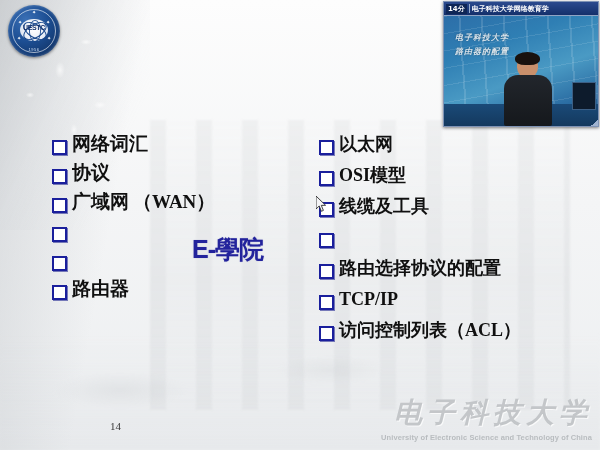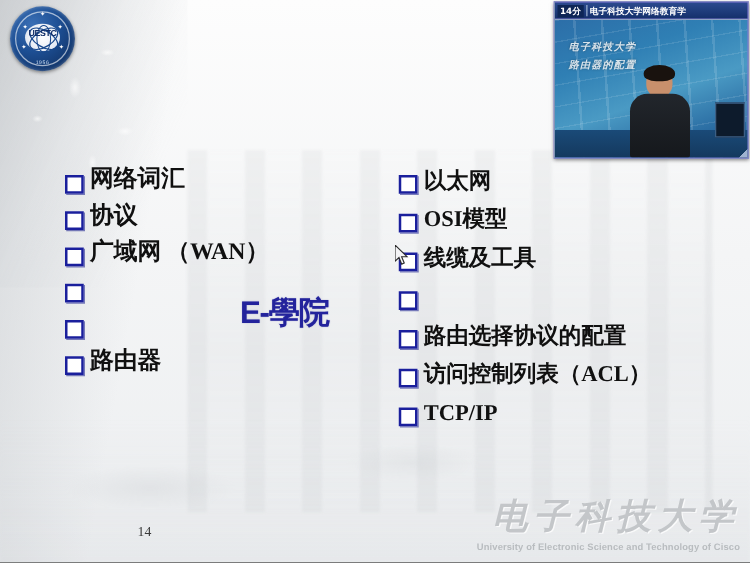--- a/index.html
+++ b/index.html
@@ -429,37 +429,37 @@
       <span class="marker"></span>
     </div>
 
     <div class="bullet-row">
       <span class="marker"></span>
       <span class="bullet-text">路由选择协议的配置</span>
     </div>
 
     <div class="bullet-row">
       <span class="marker"></span>
+      <span class="bullet-text">TCP/IP</span>
+    </div>
+
+    <div class="bullet-row">
+      <span class="marker"></span>
       <span class="bullet-text">访问控制列表（ACL）</span>
-    </div>
-
-    <div class="bullet-row">
-      <span class="marker"></span>
-      <span class="bullet-text">TCP/IP</span>
     </div>
 
   </div>
 
   <div class="e-watermark">E-學院</div>
 
   <div class="page-num">14</div>
 
   <div class="uni-mark">
     <div class="cn">电子科技大学</div>
-    <div class="en">University of Electronic Science and Technology of Cisco</div>
+    <div class="en">University of Electronic Science and Technology of China</div>
   </div>
 
   <div class="video-window">
     <div class="video-titlebar">
       <span class="vt-badge">14分</span>
       <span class="vt-sep"></span>
       <span class="vt-title">电子科技大学网络教育学</span>
     </div>
     <div class="video-body">
       <div class="vb-panels"></div>

